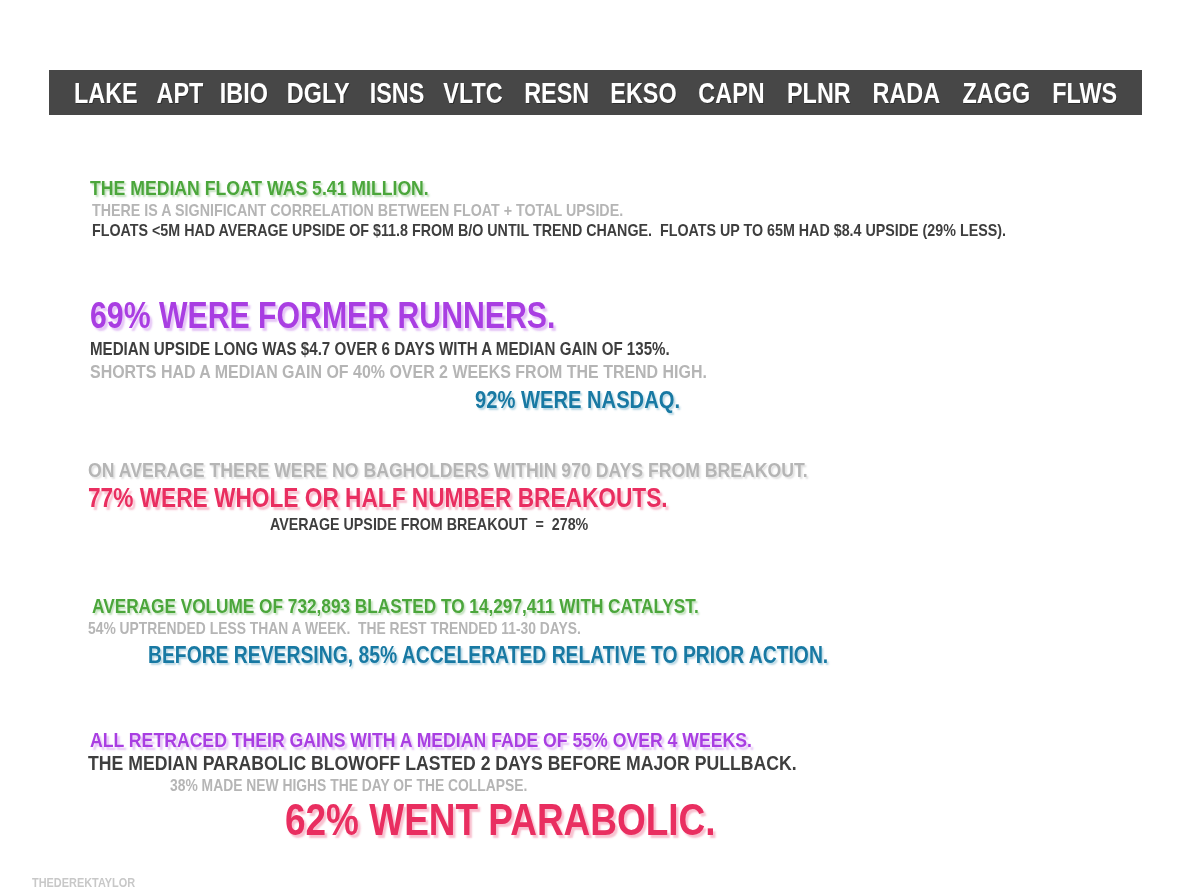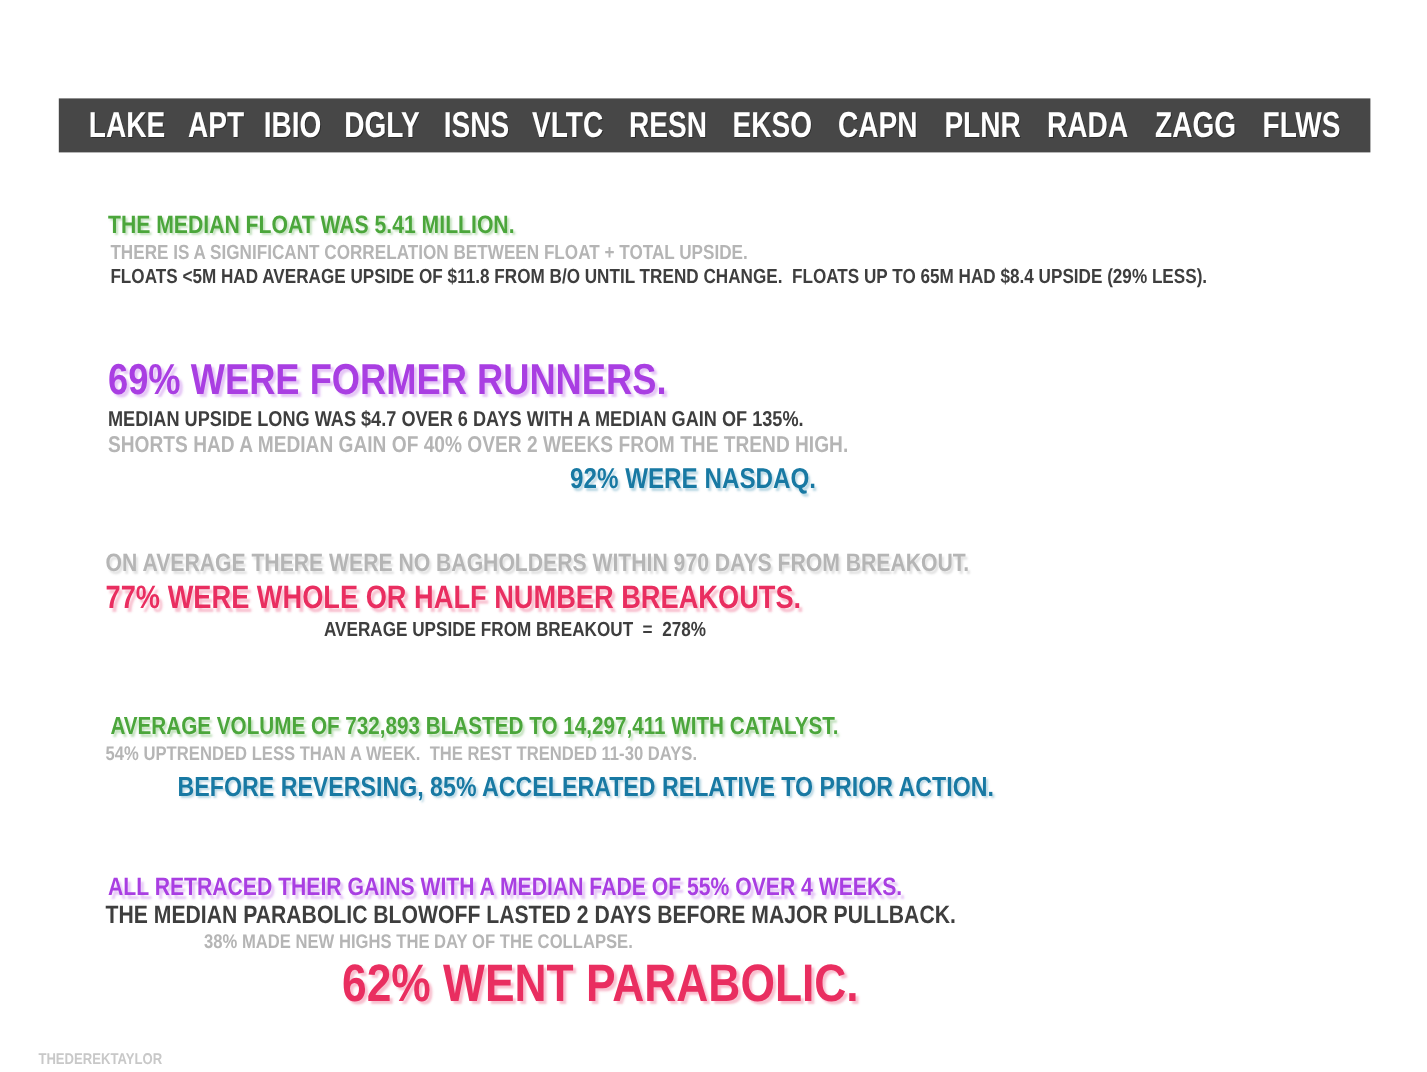--- a/index.html
+++ b/index.html
@@ -9,21 +9,21 @@
   }
   
   .line{
     position:absolute;line-height:1;white-space:pre;
     transform:scaleX(0.84);transform-origin:left top;
     letter-spacing:0;
   }
   .ticker-bar{
     position:absolute;left:49px;top:70px;width:1093px;height:45px;
     background:#474747;display:flex;align-items:center;justify-content:space-between;
-    padding:0 16px;box-sizing:border-box;margin-top:12px;
+    padding:0 16px;box-sizing:border-box;
   }
   .ticker{
     color:#ffffff;font-size:30px;line-height:1;
     transform:scaleX(0.78);transform-origin:center center;
     text-shadow:1px 1px 0 rgba(0,0,0,0.35);
   }
   .green  {color:#4BA63B;}
   .lgray  {color:#B5B5B5;}
   .dark   {color:#3E3E3E;}
   .purple {color:#A93EE2;}

